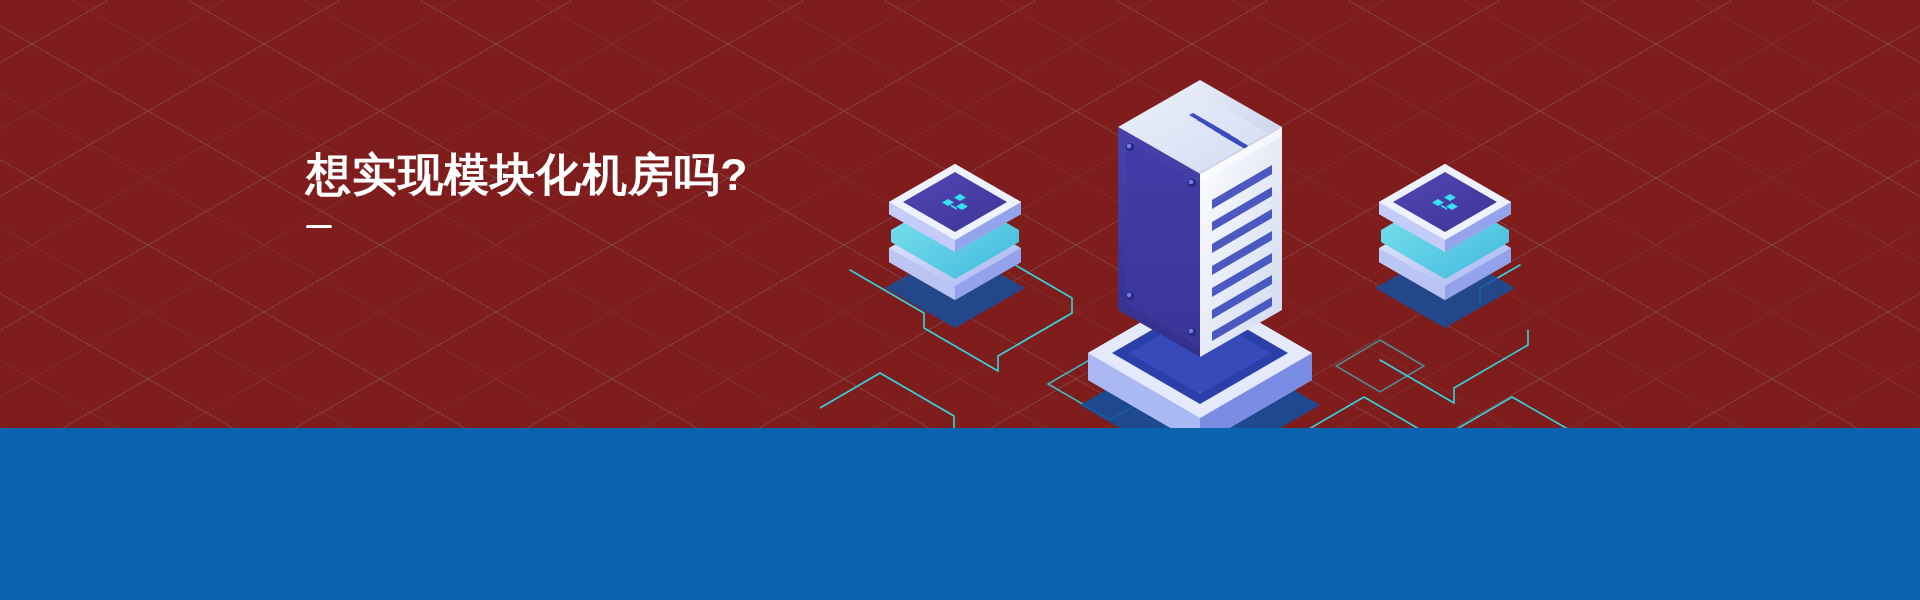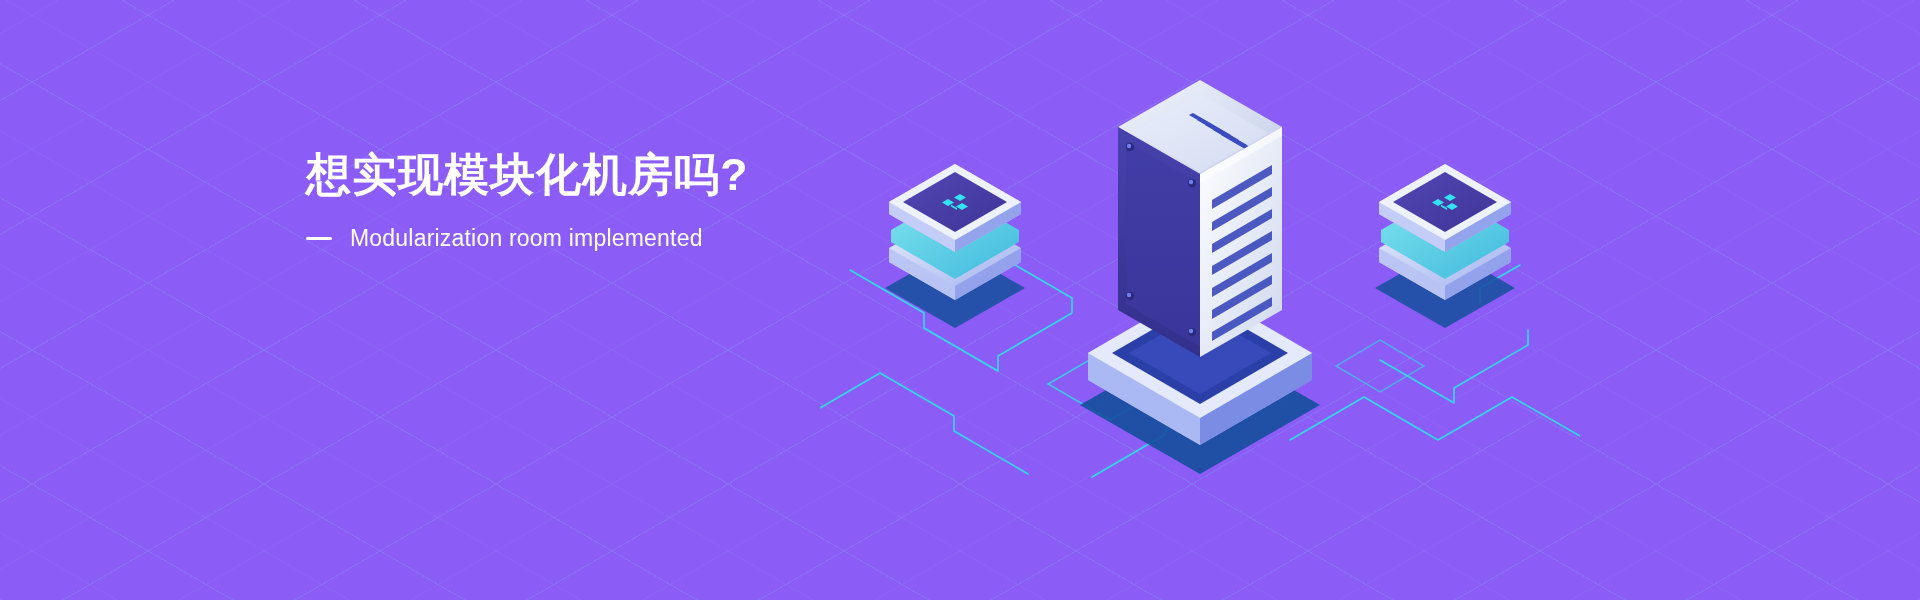--- a/index.html
+++ b/index.html
@@ -6,23 +6,23 @@
   html, body {
     margin: 0;
     padding: 0;
     background: #0a63ae;
   }
   * { box-sizing: border-box; }
 
   .banner {
     position: relative;
     width: 1920px;
-    height: 600px;
+    height: 428px;
     overflow: hidden;
-    background: #8b5cf6;
+    background: #7f1d1d;
     font-family: "Liberation Sans", "DejaVu Sans", sans-serif;
     -webkit-font-smoothing: antialiased;
   }
 
   
   .grid-bg {
     position: absolute;
     inset: 0;
     background-image:
       repeating-linear-gradient(
@@ -125,21 +125,20 @@
 <div class="banner">
 
   <div class="grid-bg"></div>
   <div class="grid-bg2"></div>
 
   <div class="copy">
     <h1 class="headline">想实现模块化机房吗?</h1>
 
     <div class="sub-row">
       <span class="sub-dash"></span>
-      <span class="subtitle">Modularization room implemented</span>
     </div>
 
   </div>
 
   <div class="illustration">
     <svg width="760" height="440" viewBox="0 0 760 440" xmlns="http://www.w3.org/2000/svg">
       <defs>
         <linearGradient id="gTowerSide" x1="0" y1="0" x2="1" y2="1">
           <stop offset="0%" stop-color="#ffffff"></stop>
           <stop offset="100%" stop-color="#ced8ee"></stop>

